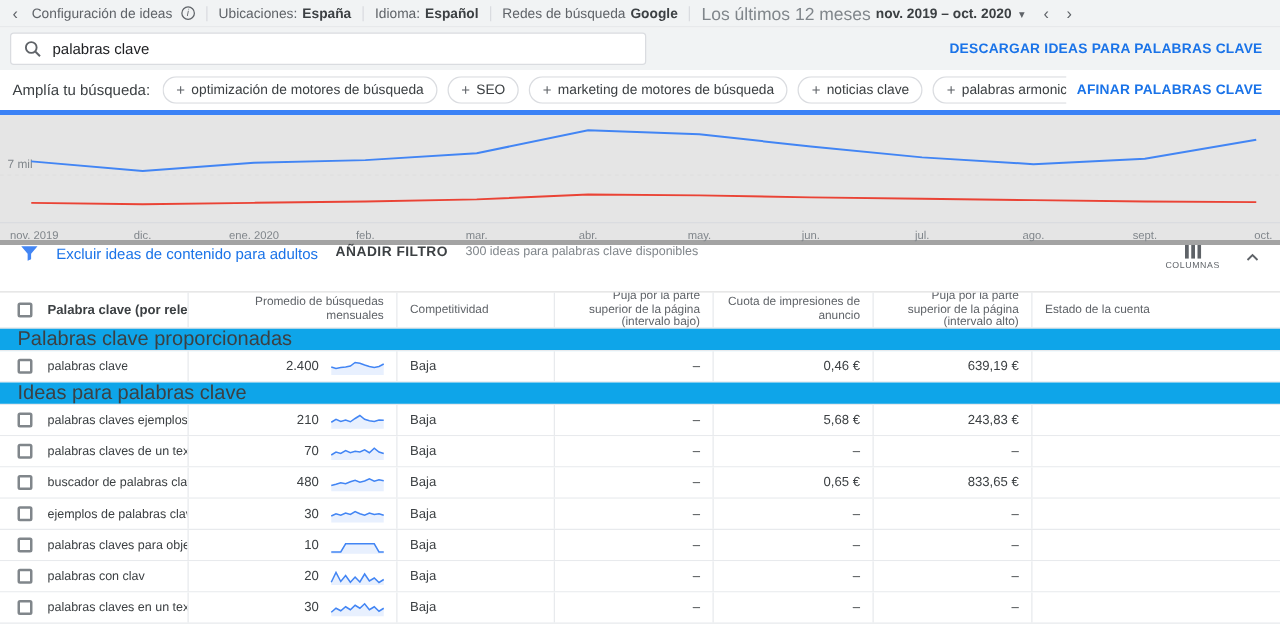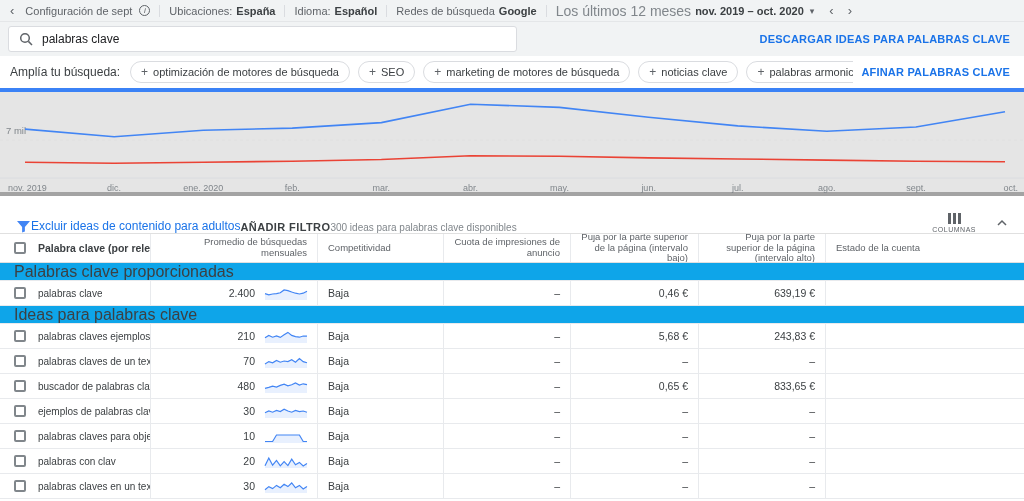--- a/index.html
+++ b/index.html
@@ -37,21 +37,21 @@
     display:flex;align-items:center;padding:0 10px;font-size:11px;color:#3c4043;gap:5px;
     white-space:nowrap;cursor:pointer;flex:none}
   .chip .plus{color:#5f6368;font-size:12px}
   .broaden .link-caps{margin-left:auto}
 
   
   .chart-wrap{height:104px;background:#e5e5e5;border-bottom:4px solid #a3a3a3}
   .chart-wrap svg{display:block}
 
   
-  .filterbar{height:37px;background:#fff;display:flex;align-items:flex-end;padding:0 16px 0 16px;}
+  .filterbar{height:37px;background:#fff;display:flex;align-items:flex-start;padding:0 16px 0 16px;gap:14px}
   .excl-link{color:#1a73e8;font-size:12px;cursor:pointer;white-space:nowrap}
   .addfilter{font-size:11px;font-weight:bold;color:#3c4043;letter-spacing:.4px;cursor:pointer;white-space:nowrap}
   .count{font-size:10px;color:#80868b;white-space:nowrap}
   .fb-right{margin-left:auto;display:flex;align-items:center;gap:20px}
   .columns-btn{display:flex;flex-direction:column;align-items:center;gap:2px;cursor:pointer}
   .columns-label{font-size:7px;color:#5f6368;letter-spacing:.5px}
   .chev-up{cursor:pointer;display:flex;align-items:center}
 
   
   .grid-cols{display:grid;grid-template-columns:150px 167px 126px 127px 128px 127px 1fr}
@@ -79,21 +79,21 @@
   .num{color:#3c4043}
 </style>
 </head>
 <body>
 
 <div>
 
   <header class="topbar">
     <span class="tb-chev">‹</span>
     <div class="tb-item">
-      <span class="tb-label">Configuración de sept</span>
+      <span class="tb-label">Configuración de ideas</span>
       <span class="info-i">i</span>
     </div>
     <span class="tb-sep"></span>
     <div class="tb-item">
       <span class="tb-label">Ubicaciones:</span>
       <span class="tb-value">España</span>
     </div>
     <span class="tb-sep"></span>
     <div class="tb-item">
       <span class="tb-label">Idioma:</span>
@@ -201,22 +201,22 @@
   </div>
 
   <div class="thead grid-cols">
     <div class="th first">
       <span class="cb"></span>
       <span class="th-kw">Palabra clave (por relevancia)</span>
 
     </div>
     <div class="th r">Promedio de búsquedas mensuales</div>
     <div class="th">Competitividad</div>
+    <div class="th r">Puja por la parte superior de la página (intervalo bajo)</div>
     <div class="th r">Cuota de impresiones de anuncio</div>
-    <div class="th r">Puja por la parte superior de la página (intervalo bajo)</div>
     <div class="th r">Puja por la parte superior de la página (intervalo alto)</div>
     <div class="th">Estado de la cuenta</div>
   </div>
 
   <div>
       <div class="section-row">
         <span>Palabras clave proporcionadas</span>
       </div>
       <div class="trow grid-cols">
         <div class="td first">

